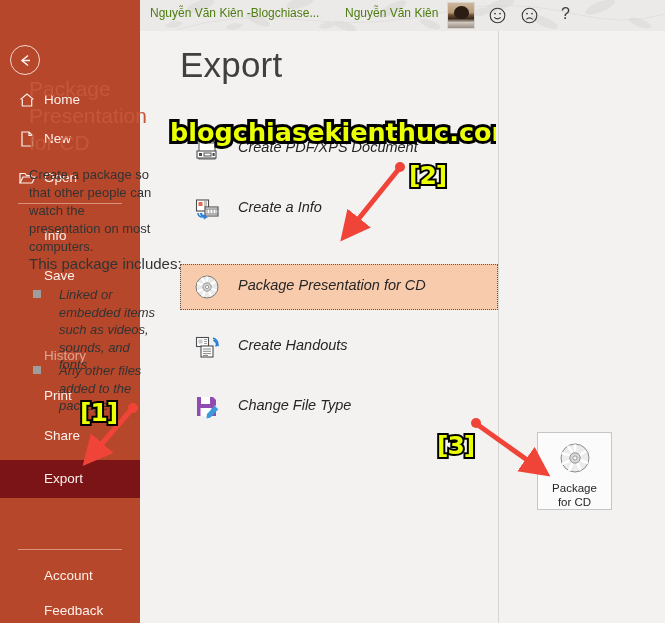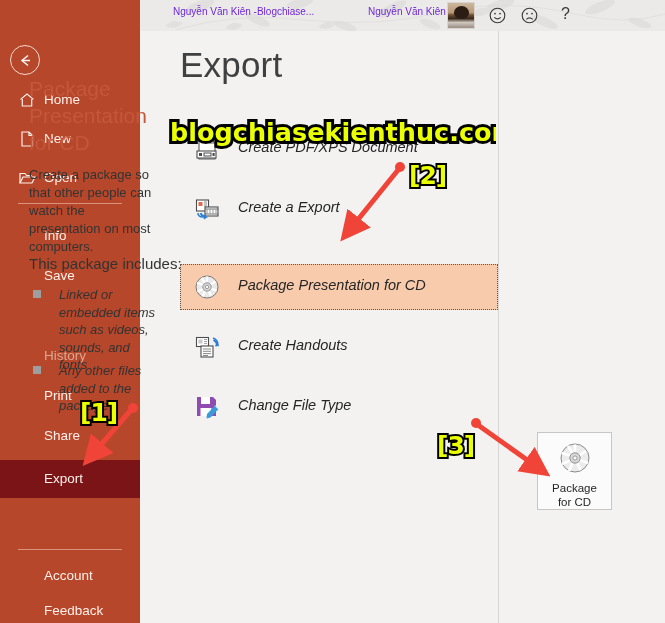--- a/index.html
+++ b/index.html
@@ -22,23 +22,22 @@
     position: absolute; inset: 0;
     opacity: .5;
   }
   #titlebar-left-accent {
     position: absolute; top: 0; left: 0;
     width: 140px; height: 31px;
     background: #b7472a;
   }
   .tb-text {
     position: absolute; top: 6px;
-    font-size: 10px; color: #6d28d9;
+    font-size: 12px; color: #4d7c0f;
     white-space: nowrap;
-    margin-left: 23px;
   }
   #doc-title { left: 150px; }
   #account-name { left: 345px; }
   #avatar {
     position: absolute; top: 2px; left: 447px;
     width: 28px; height: 27px;
     background: linear-gradient(#cdb79d 0%, #b99a77 38%, #6d4f35 48%, #3a2a1d 62%, #cfc6bd 78%, #9a8f86 100%);
     border: 1px solid #d9d5d1;
   }
   #avatar::after {
@@ -308,21 +307,21 @@
       <svg class="ex-icon" viewBox="0 0 26 26">
         <rect x="2.5" y="4" width="12" height="11" fill="#fff" stroke="#4d4d4d" stroke-width="1.1"></rect>
         <rect x="4.5" y="6" width="4" height="4" fill="#e06c4f"></rect>
         <path d="M10 6 h3 M10 8 h3 M10 10 h3" stroke="#888" stroke-width="1"></path>
         <rect x="11" y="11" width="13" height="9" fill="#fff" stroke="#4d4d4d" stroke-width="1.1"></rect>
         <path d="M11 13 h13 M11 18 h13" stroke="#4d4d4d" stroke-width=".8"></path>
         <path d="M13 13.5 v4 M16 13.5 v4 M19 13.5 v4 M22 13.5 v4" stroke="#4d4d4d" stroke-width=".6"></path>
         <path d="M4 17 q0 4 5 4 h3 l-2-2 M12 21 l-2 2" fill="none" stroke="#2b7fd6" stroke-width="1.6"></path>
         <path d="M7 17 q0 3 4 3.2" fill="none" stroke="#2b7fd6" stroke-width="2"></path>
       </svg>
-      <span class="ex-label">Create a Export</span>
+      <span class="ex-label">Create a Info</span>
     </div>
 
     <div class="export-item selected" style="top:233px">
       <svg class="ex-icon" viewBox="0 0 26 26">
         <circle cx="13" cy="13" r="11" fill="#e9e9e9" stroke="#7a7a7a" stroke-width="1"></circle>
         <g stroke="#fff" stroke-width="2.2">
           <path d="M13 2.5 V8"></path>
             <path d="M21.5 7.5 L16.5 10.5"></path>
             <path d="M22.5 16.5 L17 14.5"></path>
           <path d="M17 21.5 L14.5 16.8"></path>

